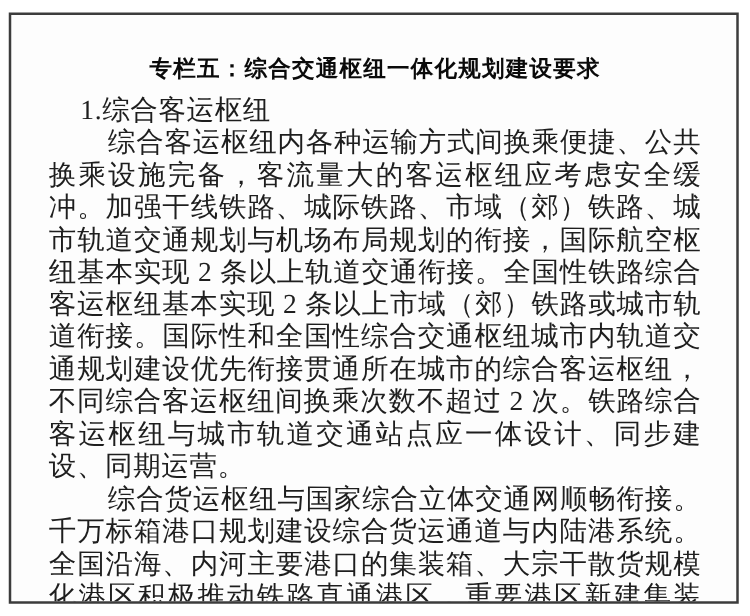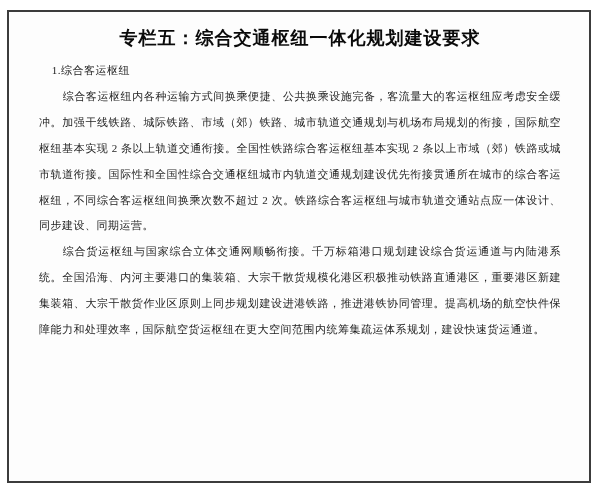--- a/index.html
+++ b/index.html
@@ -20,32 +20,32 @@
     top: 10px;
     width: 584px;
     height: 473px;
     box-sizing: border-box;
     border: 2px solid #3c3c3c;
     background: #fdfdfd;
     padding: 10px 28px 0 30px;
     overflow: hidden;
   }
   .panel-title {
-    margin: 3px 0 7px 0;
+    margin: 20px 0 7px 0;
     text-align: center;
     font-family: "Liberation Sans", sans-serif;
     font-weight: bold;
     font-size: 18px;
     line-height: 26px;
     letter-spacing: 1px;
     color: #0a0a0a;
   }
   .body-text {
     font-family: "Liberation Serif", serif;
-    font-size: 11px;
+    font-size: 22px;
     line-height: 25.9px;
     color: #1e1e1e;
     letter-spacing: 0.5px;
   }
   .section-heading {
     margin: 0;
     text-indent: 1.15em;
     font-weight: normal;
   }
   .section-paragraph {

